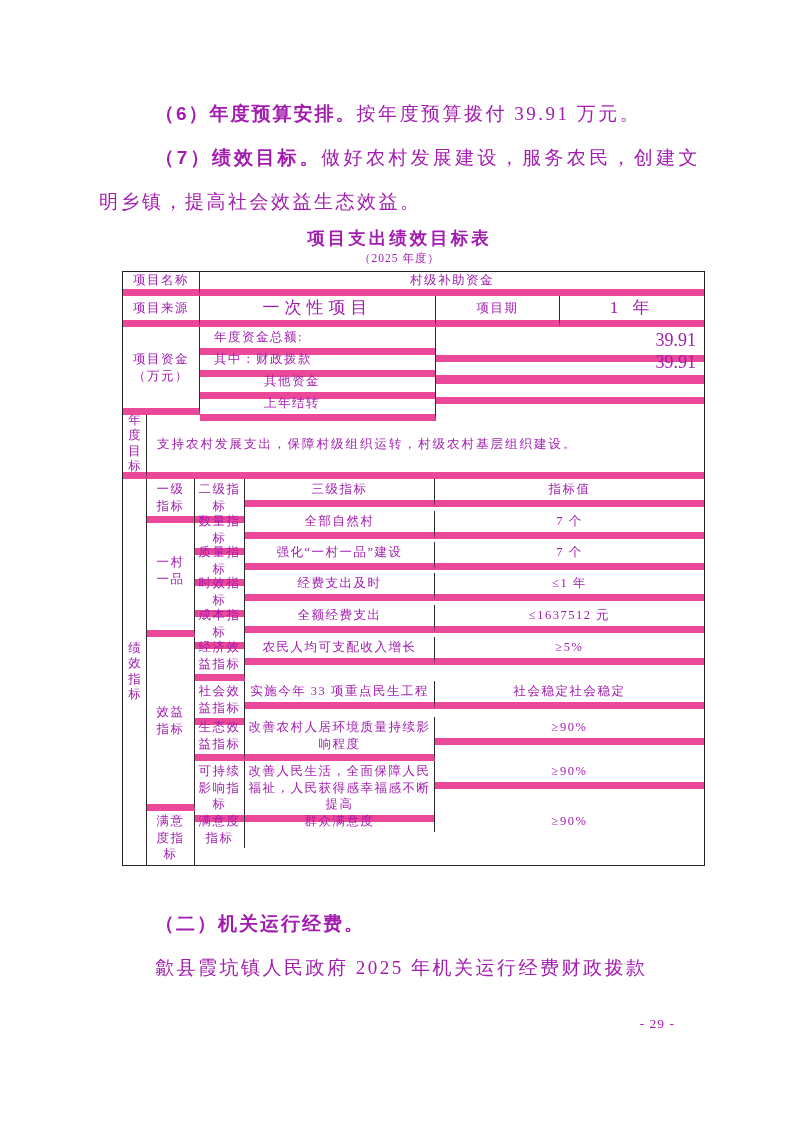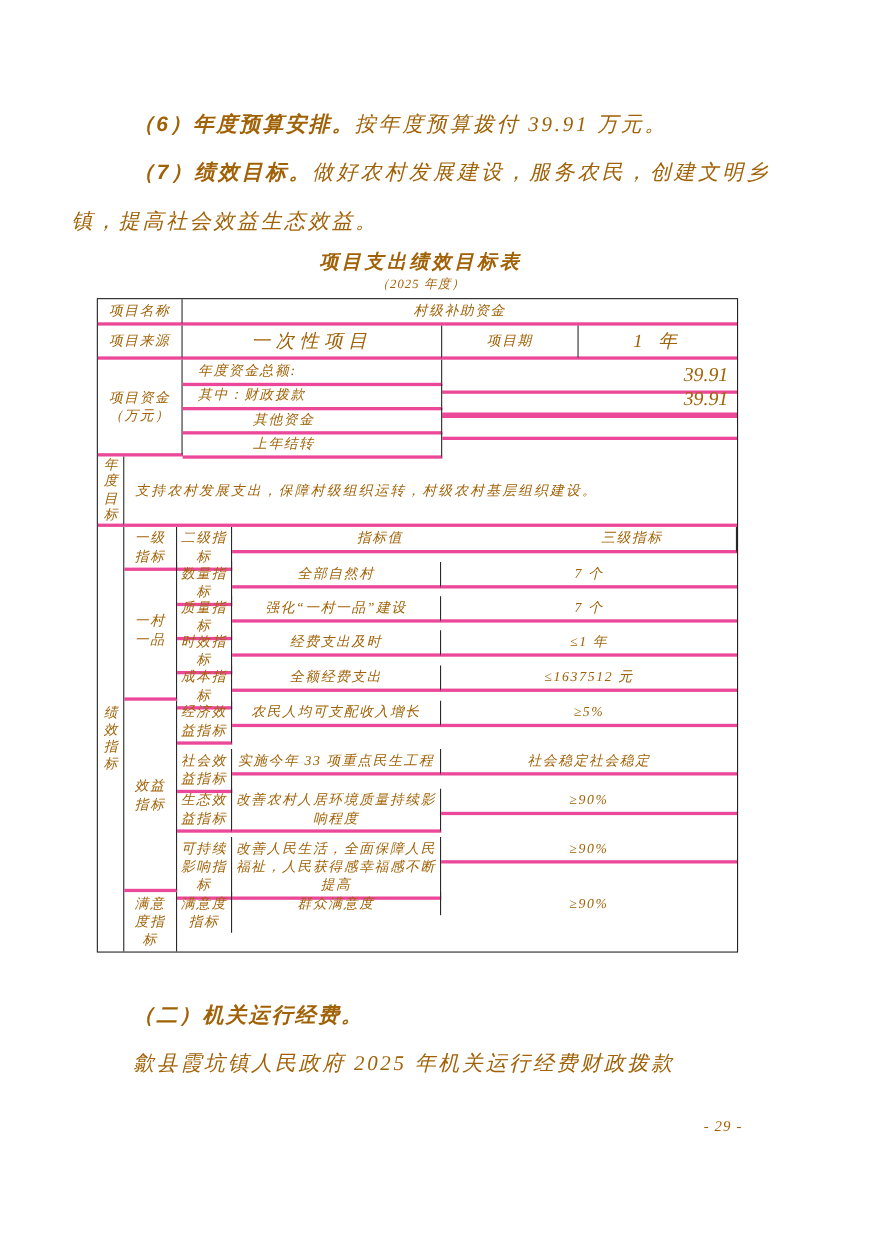--- a/index.html
+++ b/index.html
@@ -1,30 +1,30 @@
 <!DOCTYPE html>
 <html><head>
 <meta charset="utf-8">
 <style>
   * { box-sizing: border-box; margin: 0; padding: 0; }
   html,body { background:#e8e8e8; }
   .page {
     width: 793px; height: 1122px; margin: 0 auto; background: #ffffff;
-    font-family: "Liberation Serif", "DejaVu Serif", serif; color:#a16207;
-    padding: 92px 93px 0 65px; position: relative; overflow: hidden; font-style: italic;
+    font-family: "Liberation Serif", "DejaVu Serif", serif; color:#a21caf;
+    padding: 92px 93px 0 99px; position: relative; overflow: hidden;
   }
   .para { font-size: 19px; line-height: 44px; text-align: justify; text-indent: 56px; letter-spacing: 2.5px; }
   .b { font-family: "Liberation Sans", "DejaVu Sans", sans-serif; font-weight: bold; letter-spacing: 2px; }
   .tbl-title { text-align: center; font-size: 17.5px; font-weight: bold; letter-spacing: 3px;
     font-family: "Liberation Sans", "DejaVu Sans", sans-serif; margin-top: 2px; }
   .tbl-sub { text-align: center; font-size: 11.5px; margin: 1px 0 5px 0; letter-spacing: 1px; }
 
   .ptable { margin-left: 23px; width: 583px; border: 1.5px solid #222; font-size: 12.5px; background:#fff; }
   .row { display: flex; align-items: stretch; }
-  .cell { border-right: 1px solid #2a2a2a; border-bottom: 3px solid #ec4899;
+  .cell { border-right: 1px solid #2a2a2a; border-bottom: 7px solid #ec4899;
     display: flex; align-items: center; justify-content: center; text-align: center;
     padding: 2px 3px; letter-spacing: 1.5px; line-height: 1.32; }
   .last { border-right: none !important; }
   .no-bb { border-bottom: none !important; }
   .w1 { width: 77px; flex: none; }
   .w2 { width: 236px; flex: none; }
   .w3 { width: 124px; flex: none; }
   .wl1 { width: 48px; flex: none; }
   .wl2 { width: 50px; flex: none; }
   .wl3 { width: 190px; flex: none; }
@@ -105,22 +105,22 @@
 
     <div class="row">
       <div class="cell vcell no-bb">
           <span class="vtext">绩效指标</span>
         </div>
       <div class="subcol flex1">
 
         <div class="subrow hdr">
           <div class="cell wl1">一级指标</div>
           <div class="cell wl2">二级指标</div>
+          <div class="cell wl3">三级指标</div>
           <div class="cell flex1 last">指标值</div>
-          <div class="cell wl3">三级指标</div>
         </div>
 
         <div class="grp">
           <div class="cell wl1">一村一品</div>
           <div class="subcol flex1">
             <div class="subrow r31">
               <div class="cell wl2">数量指标</div>
               <div class="cell wl3">全部自然村</div>
               <div class="cell flex1 last">7 个</div>
             </div>

